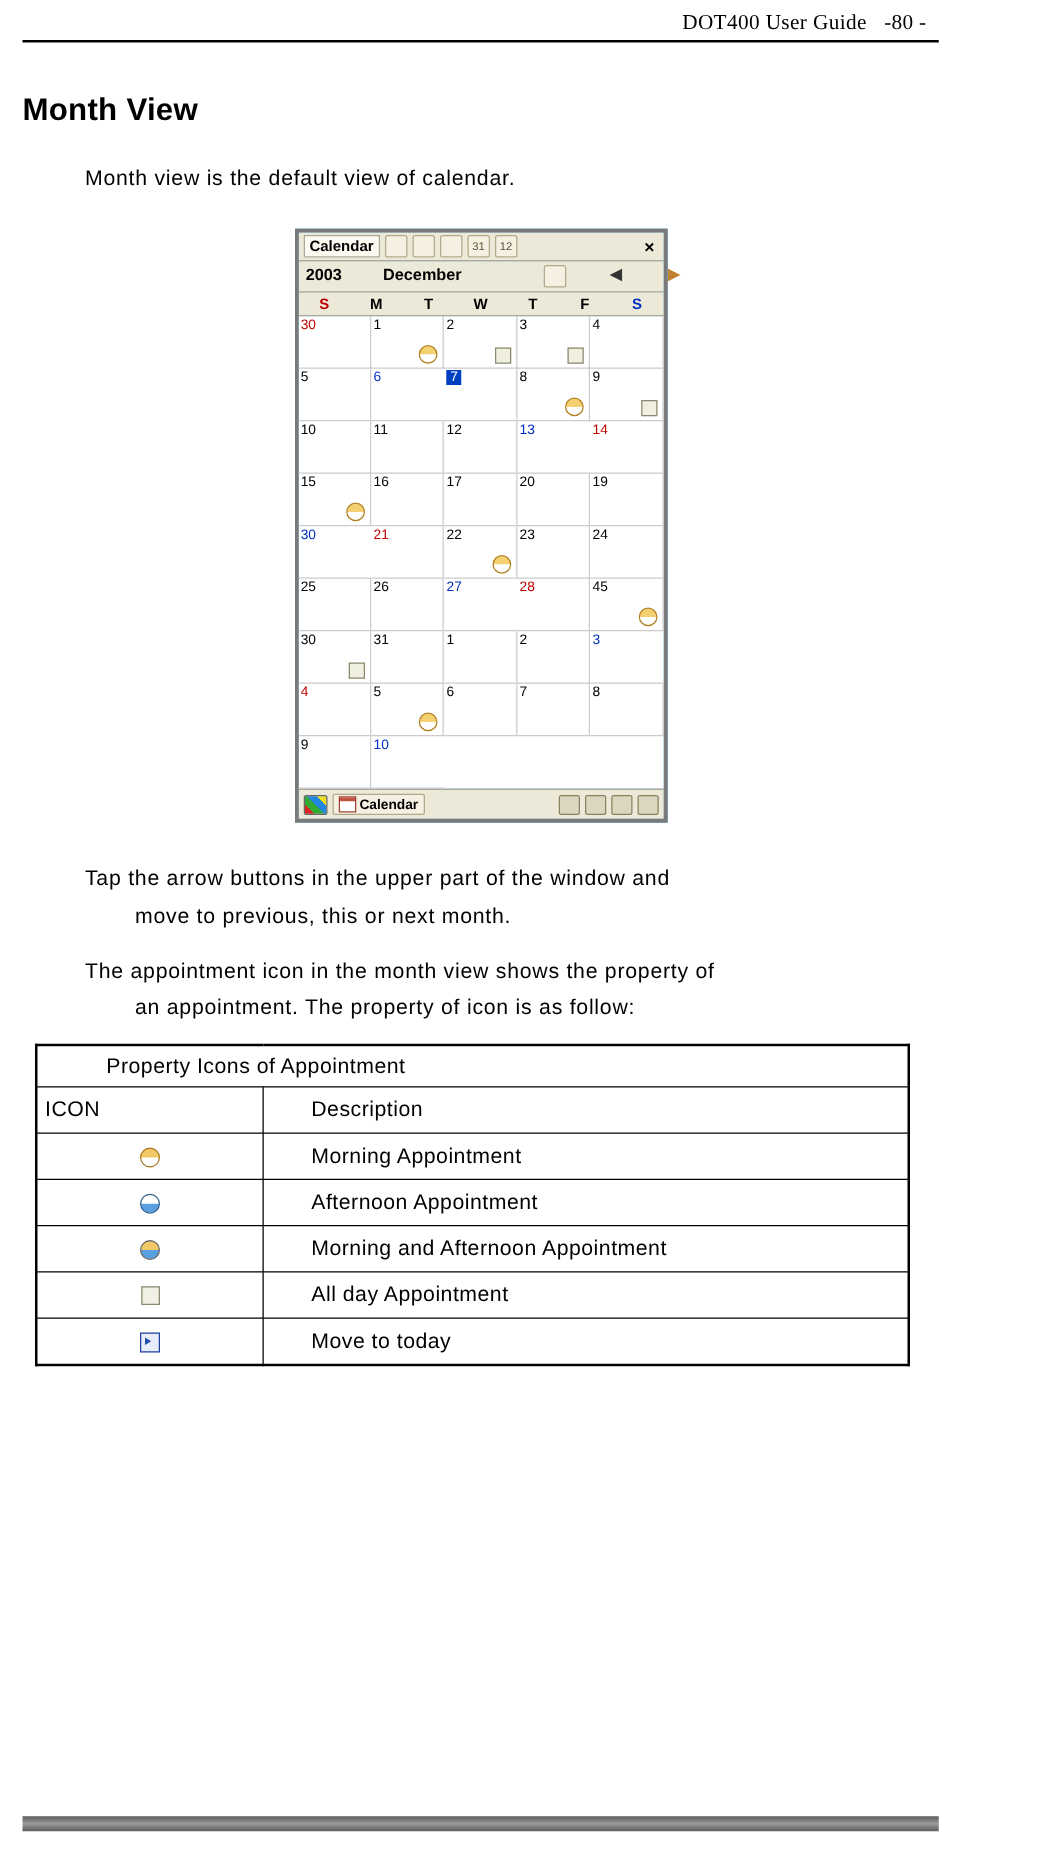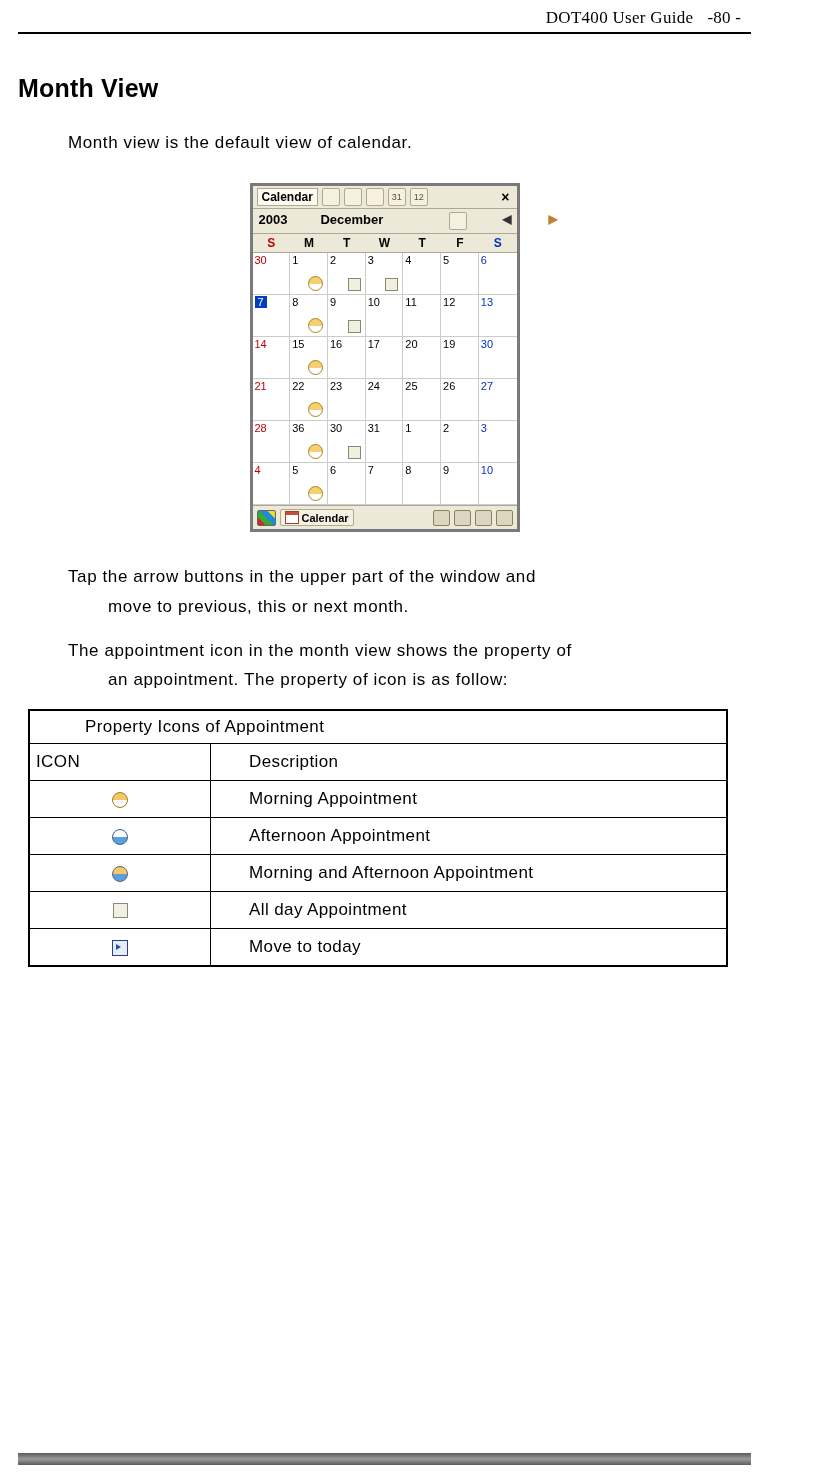--- a/index.html
+++ b/index.html
@@ -51,21 +51,21 @@
     font-size: 17px;
     letter-spacing: 0.6px;
   }
   .screenshot-wrap {
     display: flex;
     justify-content: center;
     margin-bottom: 30px;
   }
   
   .app-window {
-    width: 270px;
+    width: 298px;
     border: 3px solid #7a7a7a;
     box-sizing: border-box;
     background: #0369a1;
     font-family: Tahoma, Verdana, sans-serif;
     font-size: 12px;
   }
   .app-titlebar {
     display: flex;
     align-items: center;
     background: #ece9d8;
@@ -129,21 +129,21 @@
     text-align: center;
     font-weight: bold;
     font-size: 12px;
     padding: 2px 0;
     color: #000;
   }
   .cal-head div.sun { color: #c00000; }
   .cal-head div.sat { color: #0030c0; }
   .cal-grid {
     display: grid;
-    grid-template-columns: repeat(7, 1fr);
+    grid-template-columns: repeat(5, 1fr);
     background: #fff;
     text-align: right;
   }
   .cal-cell {
     border-right: 1px solid #ccc;
     border-bottom: 1px solid #ccc;
     height: 42px;
     position: relative;
     font-size: 11px;
     padding: 1px 2px;
@@ -469,21 +469,21 @@
           <div class="cal-cell">
             <span class="daynum">26</span>
           </div>
           <div class="cal-cell sat">
             <span class="daynum">27</span>
           </div>
           <div class="cal-cell weekend">
             <span class="daynum">28</span>
           </div>
           <div class="cal-cell">
-            <span class="daynum">36</span>
+            <span class="daynum">45</span>
             <span class="cell-icon ico-morning"></span>
           </div>
           <div class="cal-cell">
             <span class="daynum">30</span>
             <span class="cell-icon ico-allday"></span>
           </div>
           <div class="cal-cell">
             <span class="daynum">31</span>
           </div>
           <div class="cal-cell">

